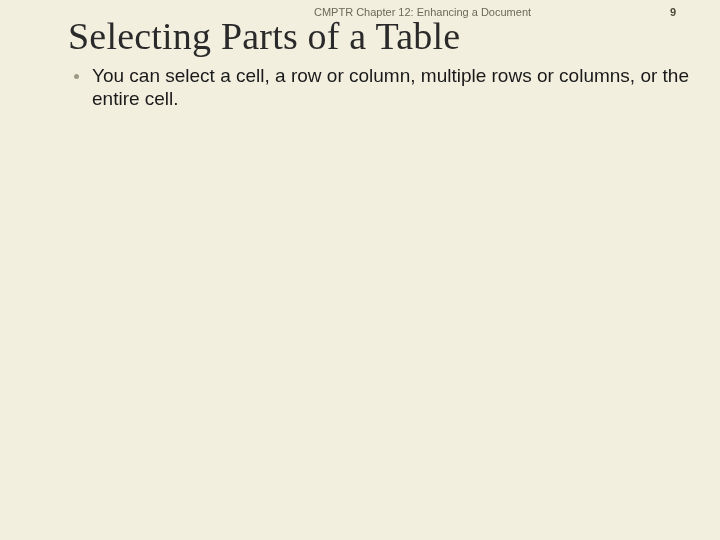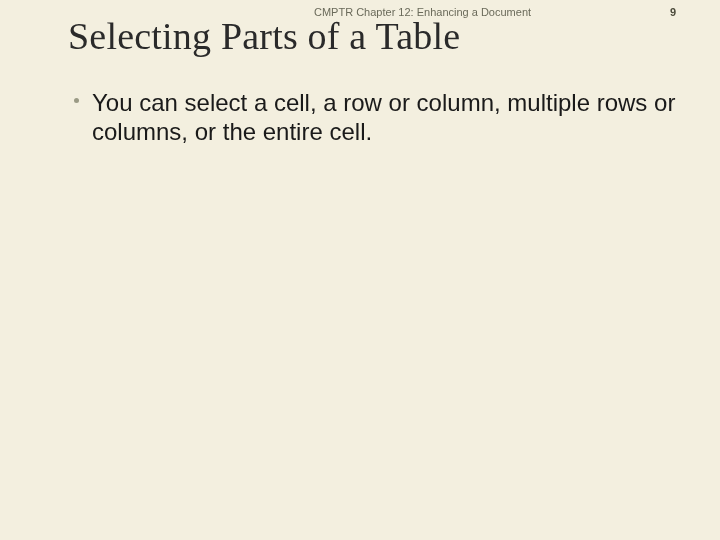--- a/index.html
+++ b/index.html
@@ -47,23 +47,23 @@
     top: 14px;
     font-family: Georgia, "Times New Roman", serif;
     font-size: 38px;
     font-weight: 400;
     color: #2a2a2a;
     letter-spacing: 0.2px;
   }
   .body {
     position: absolute;
     left: 30px;
-    top: 88px;
+    top: 64px;
     right: 40px;
-    font-size: 24px;
+    font-size: 19px;
     line-height: 1.22;
     color: #1a1a1a;
   }
   .bullet {
     position: relative;
     padding-left: 18px;
     margin-bottom: 2px;
   }
   .bullet .dot {
     position: absolute;

